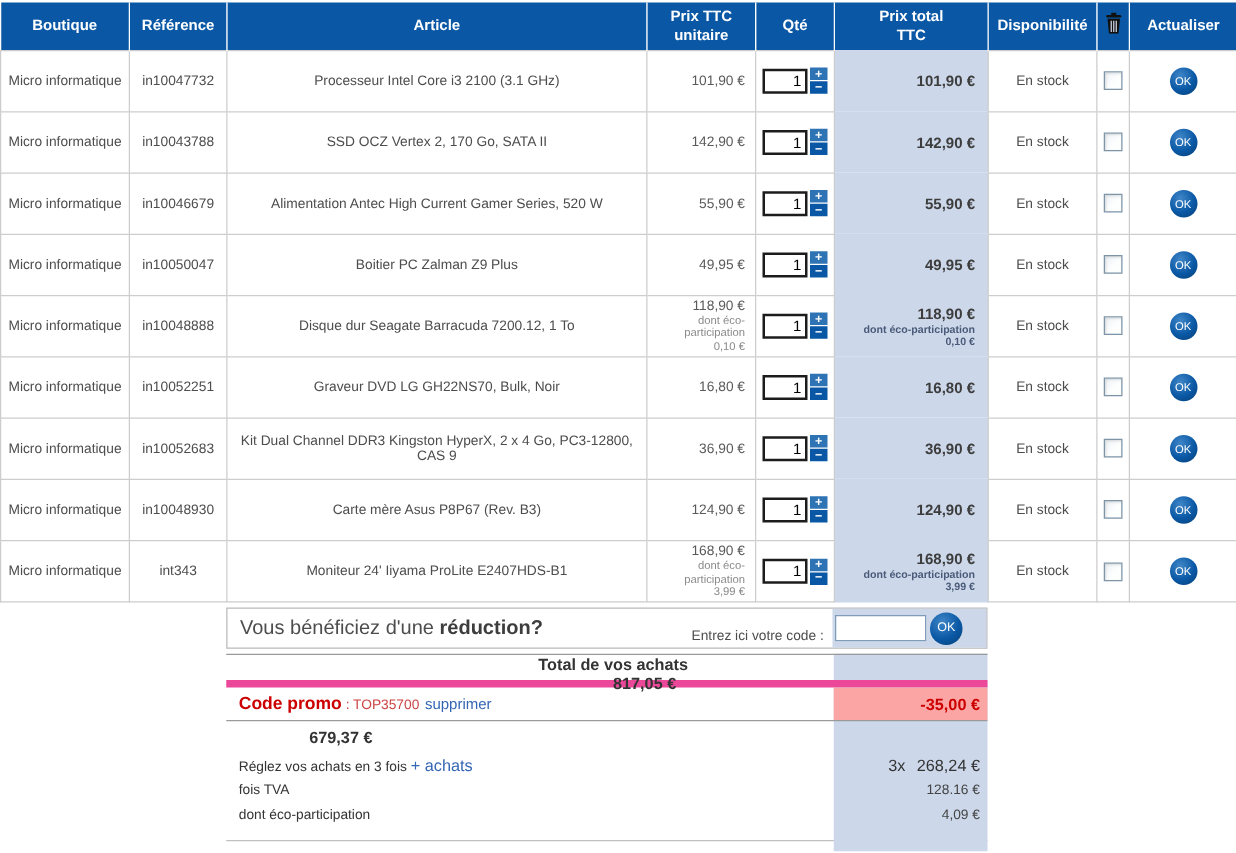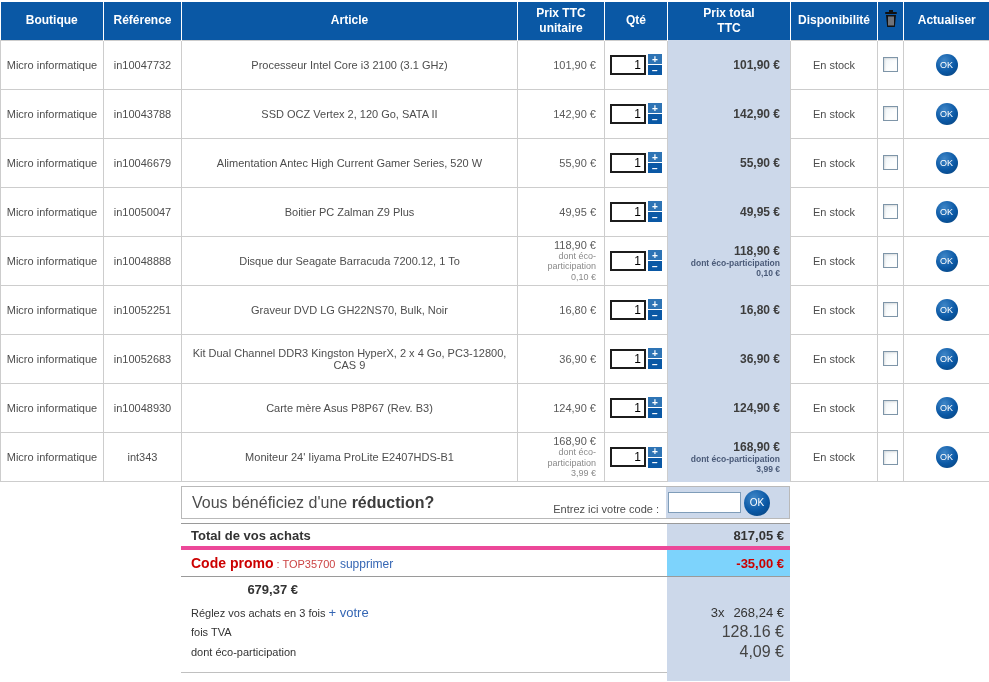--- a/index.html
+++ b/index.html
@@ -87,33 +87,33 @@
     position: relative; margin: 4px 0 0 181px; width: 609px;
     border-bottom: 1px solid #c0c0c0;
   }
   .totals-blue-strip {
     position: absolute; left: 486px; top: 0; width: 123px; height: calc(100% + 9px);
     background: #ccd8ea; z-index: 1;
   }
   .t-row { position: relative; z-index: 2; display: flex; align-items: center; }
   .t-label { flex: 1; padding-left: 10px; }
   .t-value { width: 123px; flex-shrink: 0; text-align: right; padding-right: 6px; }
-  .t-first { height: 27px; border-top: 1px solid #9a9a9a; border-bottom: 4px solid #ec4899; }
+  .t-first { height: 27px; border-top: 1px solid #9a9a9a; border-bottom: 6px solid #ec4899; flex-direction: column; }
   .t-first .t-label, .t-first .t-value { font-size: 13px; font-weight: bold; color: #333; }
   .t-promo { height: 26px; }
-  .t-promo .t-value { background: #7dd3fc; height: 100%; display: flex; align-items: center; justify-content: flex-end; }
+  .t-promo .t-value { background: #fca5a5; height: 100%; display: flex; align-items: center; justify-content: flex-end; }
   .cp { font-size: 14px; font-weight: bold; color: #cc0000; }
   .cp-sep, .cp-code { font-size: 11px; color: #cc4444; }
   .link { font-size: 12px; color: #3566b4; text-decoration: none; cursor: pointer; }
   .red-val { font-size: 13px; font-weight: bold; color: #cc0000; }
   .t-after { height: 26px; border-top: 1px solid #9a9a9a; }
   .t-after .t-label, .t-after .t-value { font-size: 13px; font-weight: bold; color: #333; }
   .t-small { height: 20px; }
   .t-small .t-label { font-size: 11px; color: #333; }
-  .t-small .t-value { font-size: 16px; color: #444; }
+  .t-small .t-value { font-size: 11px; color: #444; }
   .t-pay .t-label { font-size: 11px; }
   .t-pay .link { font-size: 13px; }
   .t-pay .t-value { font-size: 13px; color: #333; }
   .t-pay .mult { margin-right: 9px; }
   .t-spacer { height: 10px; }
 </style>
 </head>
 <body>
 
 <table class="cart">
@@ -180,21 +180,21 @@
     <td class="c-del">
       <input type="checkbox" class="del-check" style="">
     </td>
     <td class="c-act">
       <button class="ok-btn">OK</button>
     </td>
   </tr>
       <tr>
     <td class="c-boutique">Micro informatique</td>
     <td class="c-ref">in10043788</td>
-    <td class="c-article">SSD OCZ Vertex 2, 120 Go, SATA II</td>
+    <td class="c-article">SSD OCZ Vertex 2, 170 Go, SATA II</td>
     <td class="c-price">
       <div class="price-main">142,90 €</div>
 
     </td>
     <td class="c-qty">
       <div class="qty-widget">
         <input class="qty-input" value="1" style="">
         <div class="qty-btns">
           <button class="qty-plus">+</button>
           <button class="qty-minus">−</button>
@@ -447,21 +447,21 @@
     </div>
     <div class="t-value red-val">-35,00 €</div>
   </div>
 
   <div class="t-row t-after">
     <div class="t-value">679,37 €</div>
   </div>
 
   <div class="t-row t-small t-pay">
     <div class="t-label">
-      <span>Réglez vos achats en 3 fois </span><a class="link">+ votre</a>
+      <span>Réglez vos achats en 3 fois </span><a class="link">+ achats</a>
     </div>
     <div class="t-value">
       <span class="mult">3x</span><span>268,24 €</span>
     </div>
   </div>
 
   <div class="t-row t-small">
     <div class="t-label">fois TVA</div>
     <div class="t-value">128.16 €</div>
   </div>

